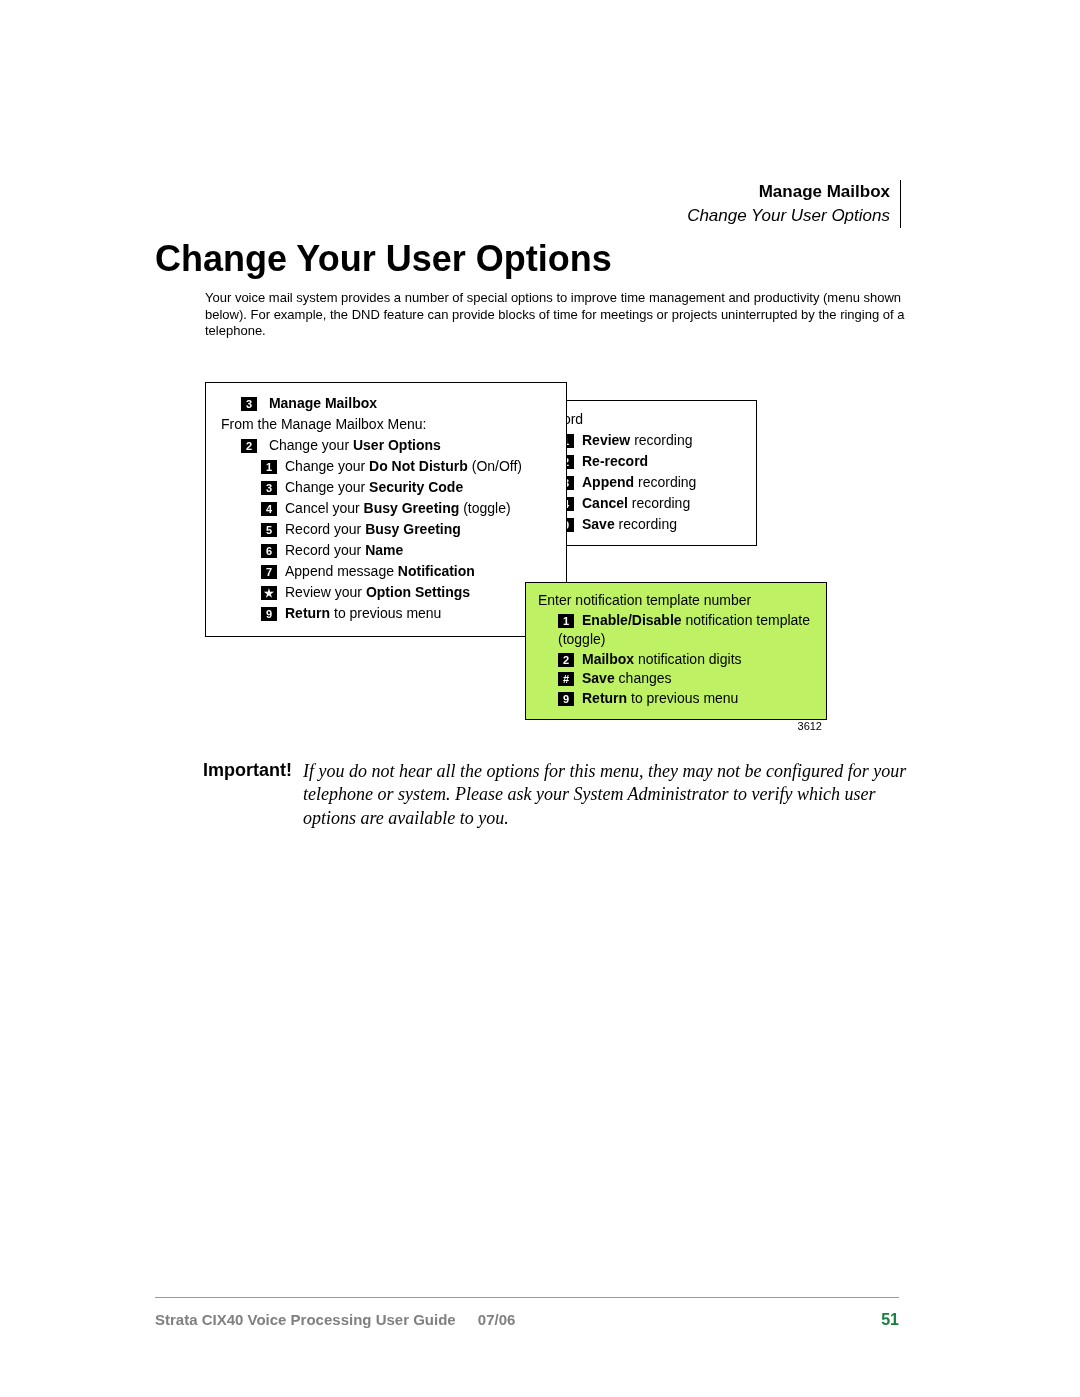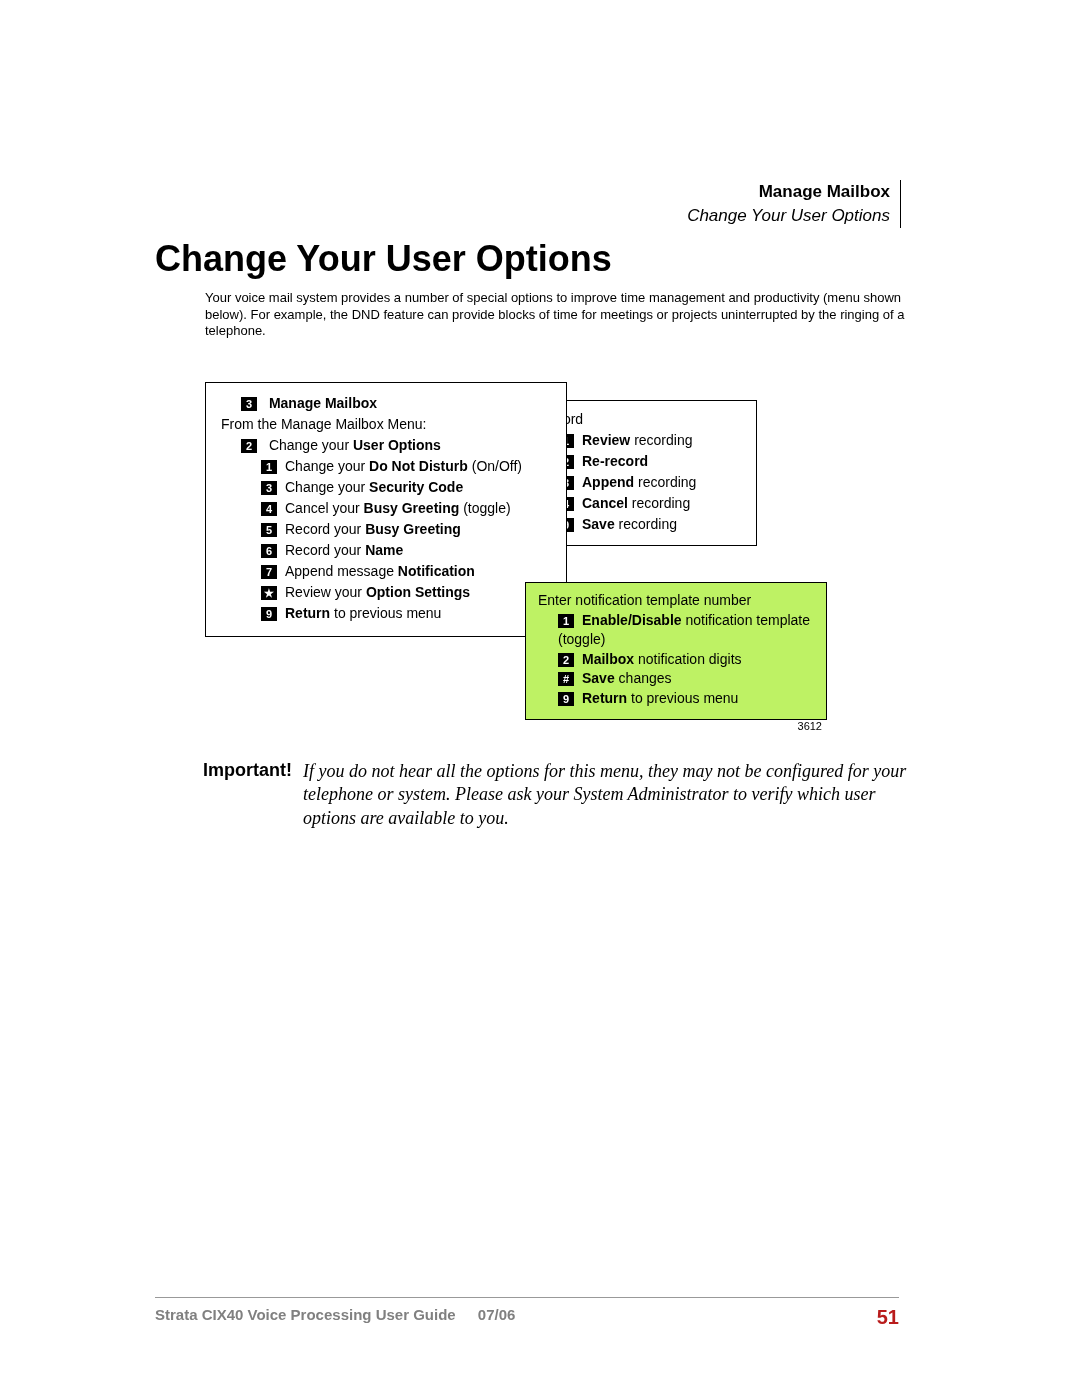--- a/index.html
+++ b/index.html
@@ -134,21 +134,21 @@
     position: absolute;
     bottom: 68px;
     left: 155px;
     right: 152px;
     font-size: 15px;
     color: #808080;
     font-weight: bold;
   }
   .footer .title-date { float: left; }
   .footer .title-date .date { margin-left: 18px; margin-top: 8px; }
-  .footer .pageno { float: right; color: #b91c1c; font-size: 20px; }
+  .footer .pageno { float: right; color: #15803d; font-size: 16px; }
   .fig-id {
     position: absolute;
     right: 4px;
     bottom: -16px;
     font-size: 11px;
     color: #000;
   }
   
   .arrowhead-right {
     position: absolute;

